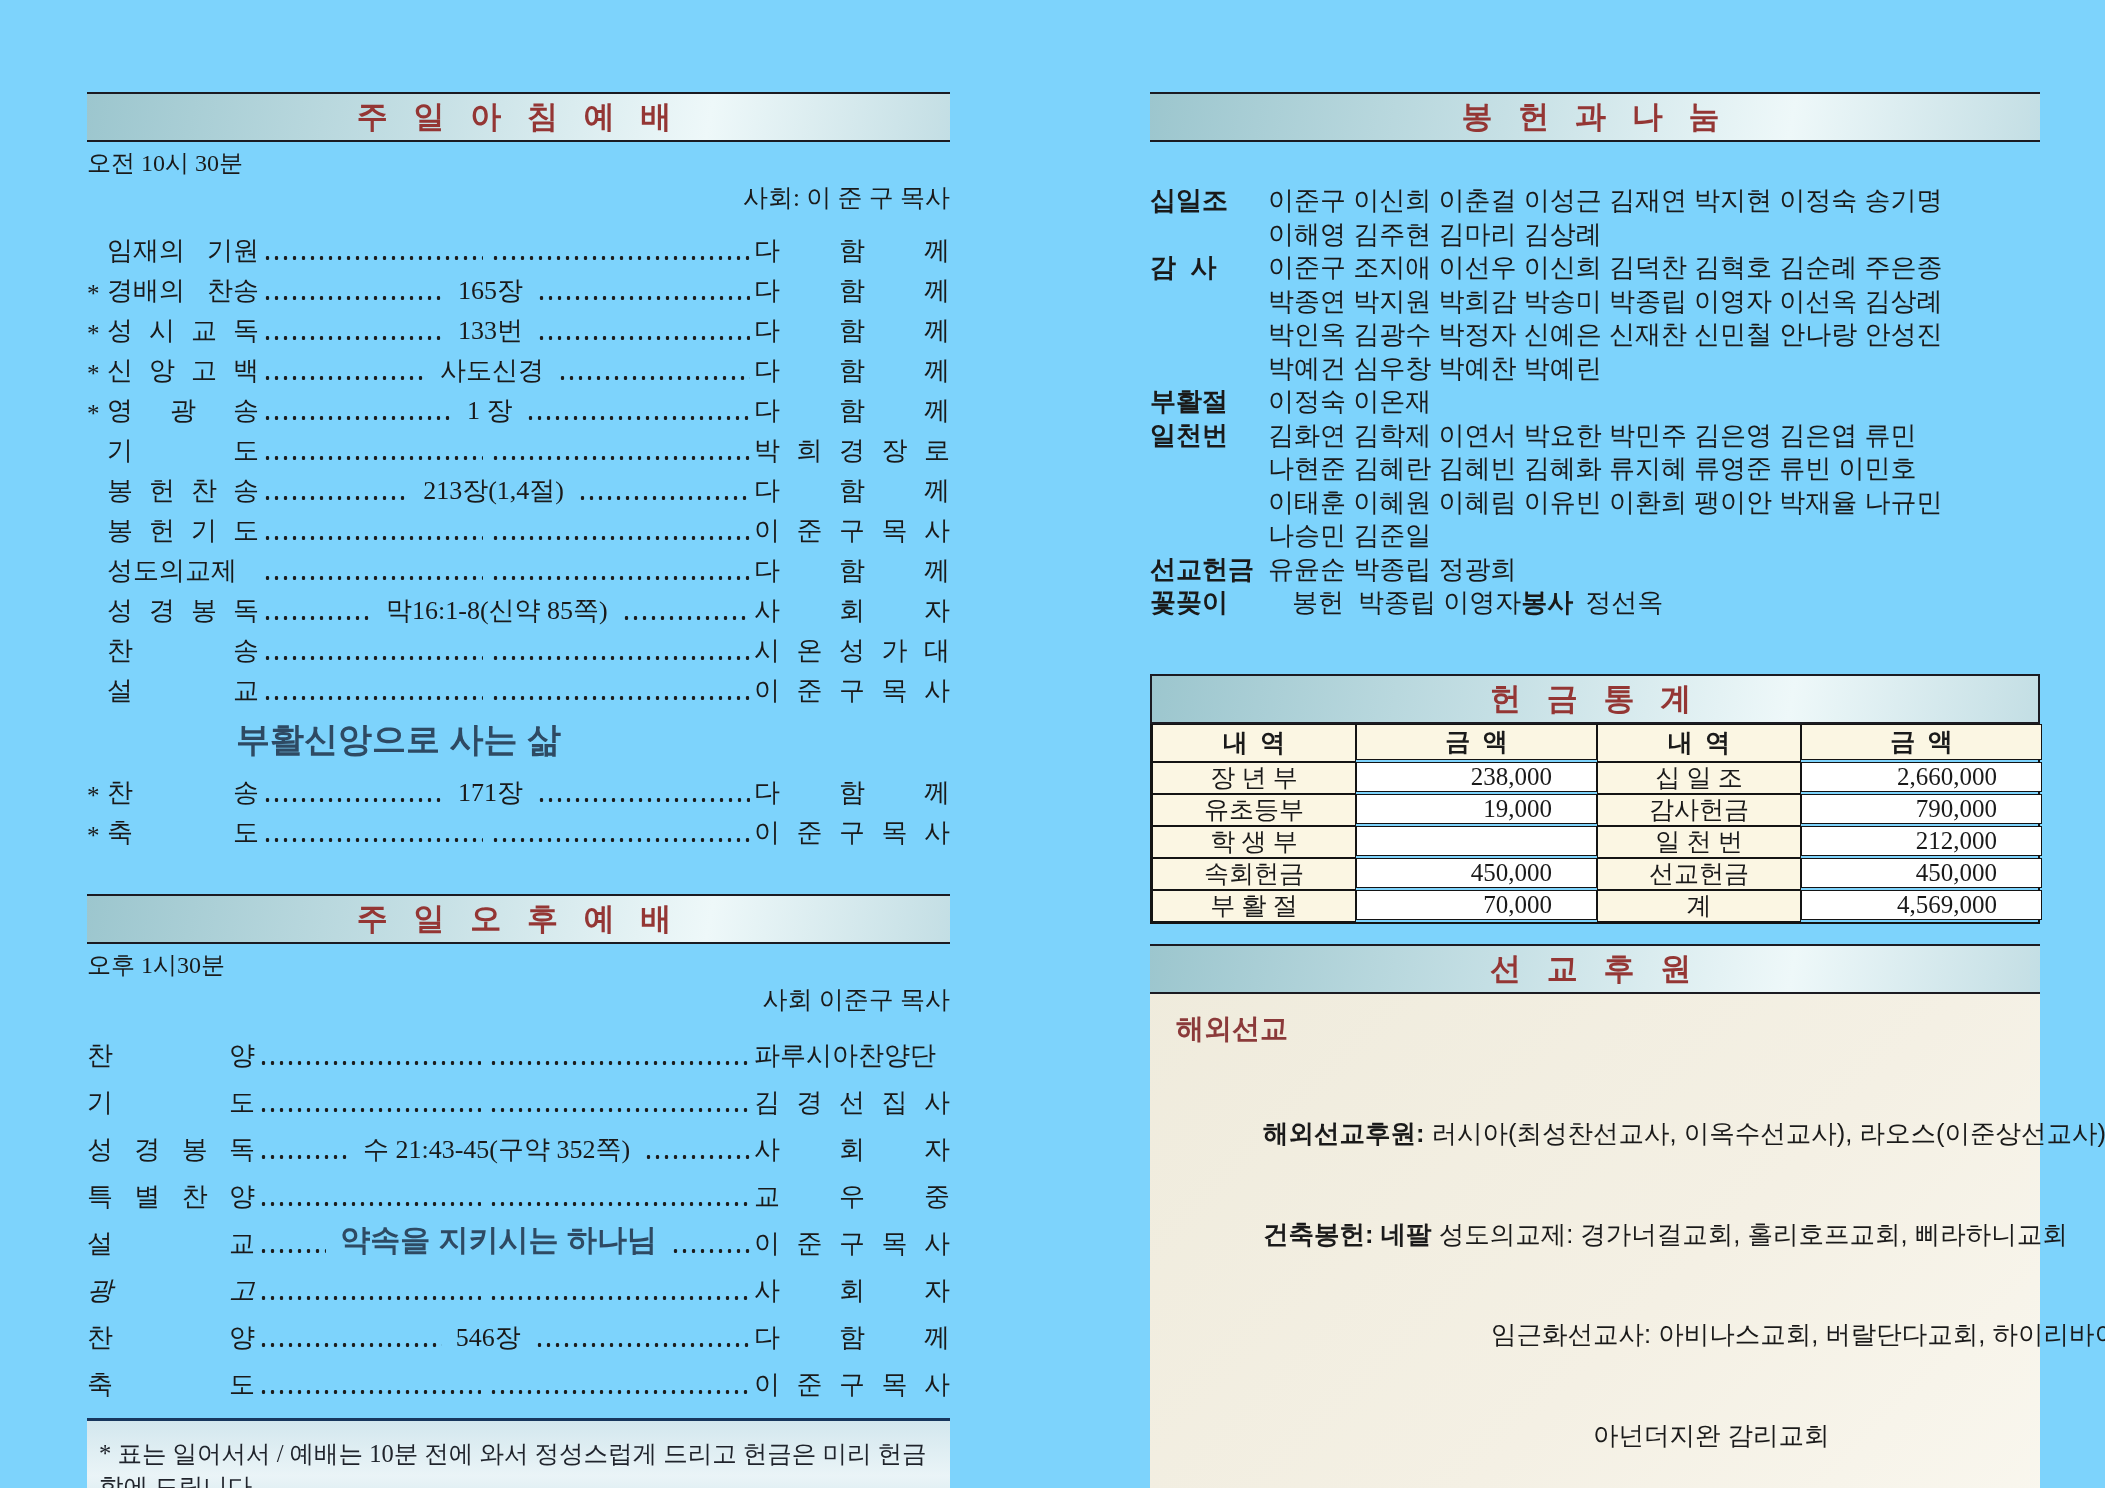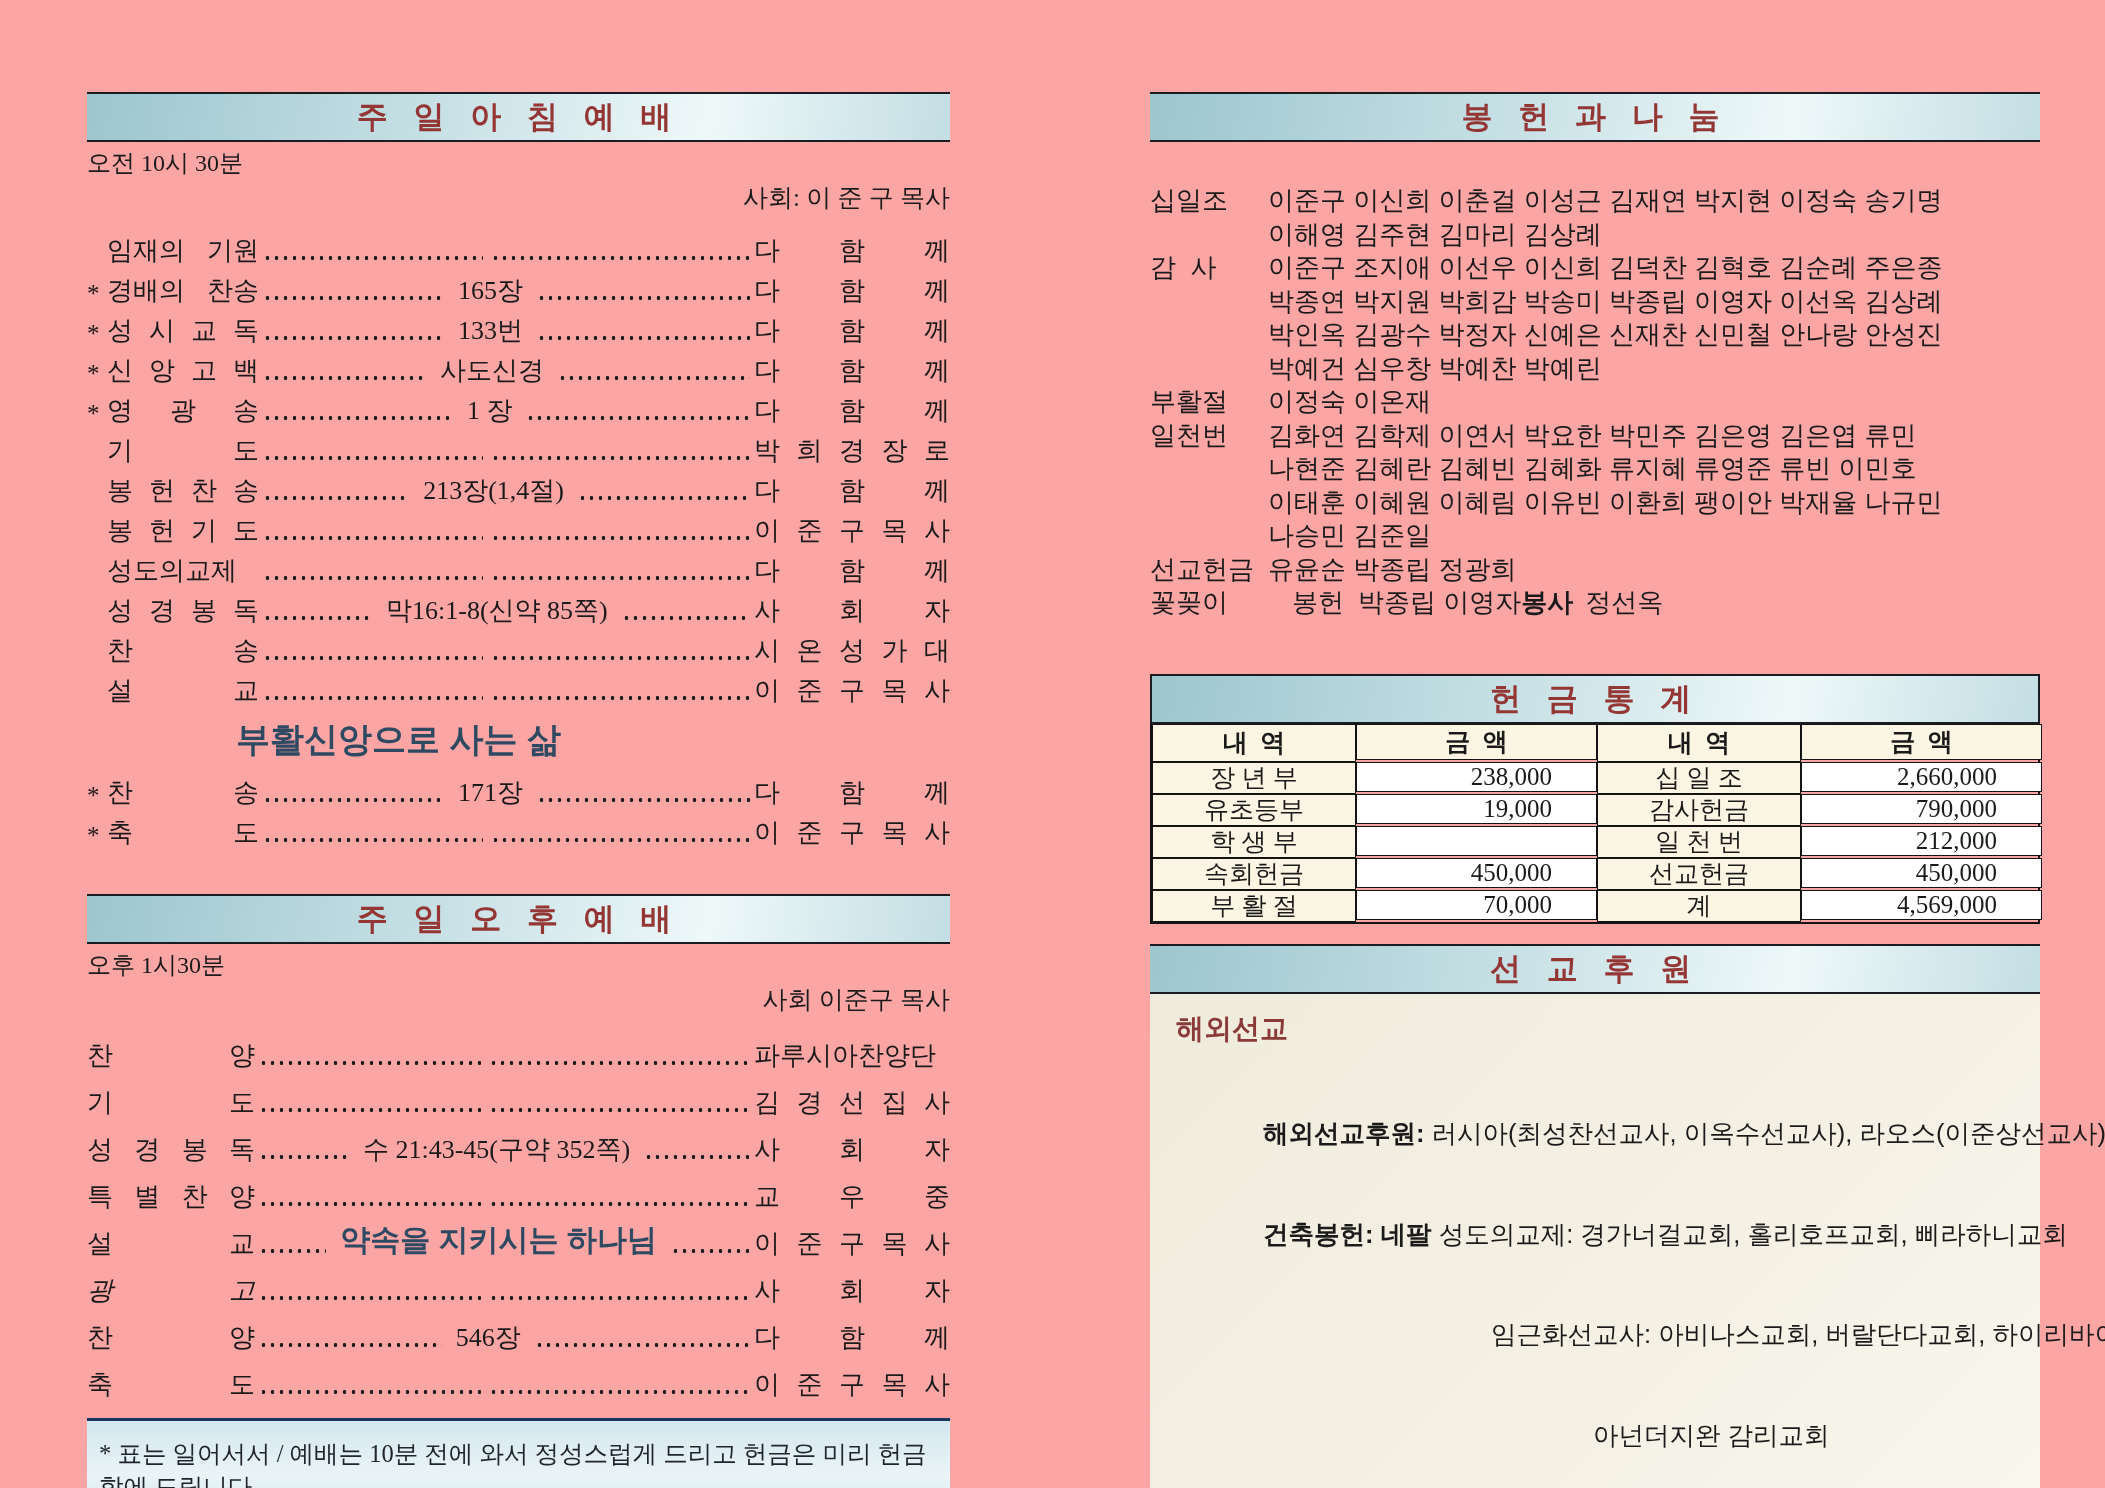--- a/index.html
+++ b/index.html
@@ -1,19 +1,19 @@
 <!DOCTYPE html>
 <html><head>
 <meta charset="utf-8">
 <style>
   html,body{margin:0;padding:0;background:#ffffff;}
   #sheet{
     position:relative;
     width:2105px;height:1488px;
-    background:#fca5a5;
+    background:#7dd3fc;
     font-family:"Liberation Serif","DejaVu Serif",serif;
     color:#1a1a1a;
     overflow:hidden;
   }
   .page{position:absolute;top:92px;}
   #page-left{left:87px;width:863px;}
   #page-right{left:1150px;width:890px;}
 
   
   .band{
@@ -68,21 +68,21 @@
     margin-top:16px;
     border-top:3px solid #17365d;border-bottom:3px solid #17365d;
     background:linear-gradient(180deg,#d3e7ee 0%,#eaf4f7 55%,#cfe5ec 100%);
     padding:16px 8px 18px 12px;
     font-size:24.5px;color:#20242c;
   }
 
   
   .don-rows{margin-top:42px;font-family:"Liberation Sans","DejaVu Sans",sans-serif;font-size:26px;}
   .don-row{display:flex;line-height:33.5px;}
-  .don-label{flex:0 0 118px;font-weight:normal;white-space:pre;}
+  .don-label{flex:0 0 118px;font-weight:bold;white-space:pre;}
   .don-text{flex:1;white-space:pre;}
   .flower-row{display:flex;line-height:33.5px;font-family:"Liberation Sans","DejaVu Sans",sans-serif;font-size:26px;}
   .flower-gap{display:inline-block;width:24px;}
   .flower-service{font-weight:bold;white-space:pre;}
   .flower-service-names{font-weight:normal;white-space:pre;margin-left:12px;}
 
   
   #stats-band{margin-top:54px;}
   .stats-table{border:2px solid #141414;border-top:none;}
   .trow{display:flex;}

